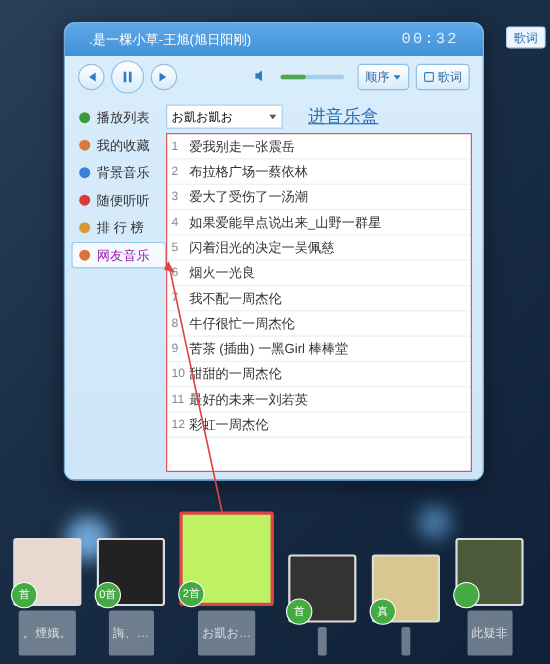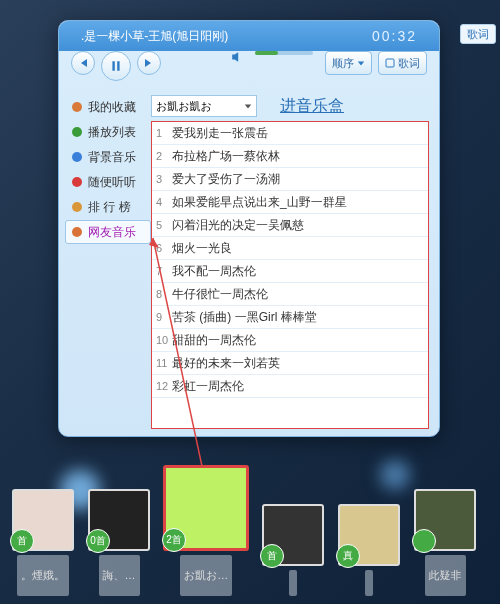--- a/index.html
+++ b/index.html
@@ -1,21 +1,21 @@
 <!DOCTYPE html>
 <html><head>
 <meta charset="utf-8">
 <style>
 body{margin:0;width:500px;height:604px;background:linear-gradient(135deg,#2a3f5a 0%,#1a2e47 40%,#0e2138 100%);font-family:"Microsoft YaHei",Arial,sans-serif;font-size:12px;overflow:hidden;position:relative}
 .blur-dot{position:absolute;border-radius:50%;filter:blur(8px)}
 .player{position:absolute;left:58px;top:20px;width:380px;height:415px;background:linear-gradient(#d9edfb,#cfe6f8);border:1px solid #7fb3e0;border-radius:10px;box-shadow:0 4px 20px rgba(0,0,0,.4)}
 .titlebar{height:30px;background:linear-gradient(#5fa9e8,#4190d8);border-radius:9px 9px 0 0;display:flex;align-items:center;padding:0 22px;color:#fff}
 .title-text{flex:1;overflow:hidden;white-space:nowrap}
-.time{font-family:Liberation Sans, sans-serif;letter-spacing:2px;font-size:14px;color:#e0f0ff}
-.controls{height:38px;display:flex;align-items:flex-start;padding:0 12px;gap:6px}
+.time{font-family:Liberation Mono, monospace;letter-spacing:2px;font-size:14px;color:#e0f0ff}
+.controls{height:38px;display:flex;align-items:center;padding:0 12px;gap:6px}
 .cbtn{width:22px;height:22px;border:1px solid #8cbde6;border-radius:50%;background:linear-gradient(#fff,#d8ebf8);display:flex;align-items:center;justify-content:center;cursor:pointer}
 .cbtn.big{width:28px;height:28px}
 .cbtn svg{width:10px;height:10px;fill:#2f7bc4}
 .cbtn.big svg{width:12px;height:12px}
 .vol-track{flex:1;max-width:70px;height:4px;background:#a8cdea;border-radius:2px;position:relative;margin:0 6px}
 .vol-fill{height:100%;width:40%;background:#4da84d;border-radius:2px}
 .mode-btn,.lyric-btn{height:22px;border:1px solid #8cbde6;border-radius:4px;background:linear-gradient(#fff,#d8ebf8);padding:0 6px;display:flex;align-items:center;font-size:11px;color:#2f6aa8;cursor:pointer;gap:3px}
 .body-row{display:flex;height:calc(100% - 70px)}
 .sidebar{width:86px;padding:6px 0 0 6px}
 .side-item{height:22px;display:flex;align-items:center;gap:4px;padding:0 4px;color:#333;cursor:pointer;border:1px solid transparent;border-radius:3px;margin-bottom:1px;font-size:12px}
@@ -84,29 +84,29 @@
         <svg width="10" height="10" viewBox="0 0 10 10" fill="#2f7bc4">
           <rect x="1" y="1" width="8" height="8" rx="1" fill="none" stroke="#2f7bc4"></rect>
         </svg>
         <span>歌词</span>
       </div>
   </div>
   <div class="body-row">
     <div class="sidebar" id="sidebar">
         <div class="side-item">
           <span class="side-icon"><svg width="14" height="14">
+              <circle cx="7" cy="7" r="5" fill="#3a9b3a"></circle>
+            </svg></span>
+          <span>播放列表</span>
+        </div>
+        <div class="side-item">
+          <span class="side-icon"><svg width="14" height="14">
               <circle cx="7" cy="7" r="5" fill="#d97a3a"></circle>
             </svg></span>
           <span>我的收藏</span>
-        </div>
-        <div class="side-item">
-          <span class="side-icon"><svg width="14" height="14">
-              <circle cx="7" cy="7" r="5" fill="#3a9b3a"></circle>
-            </svg></span>
-          <span>播放列表</span>
         </div>
         <div class="side-item">
           <span class="side-icon"><svg width="14" height="14">
               <circle cx="7" cy="7" r="5" fill="#3a7fd9"></circle>
             </svg></span>
           <span>背景音乐</span>
         </div>
         <div class="side-item">
           <span class="side-icon"><svg width="14" height="14">
               <circle cx="7" cy="7" r="5" fill="#d93a3a"></circle>

